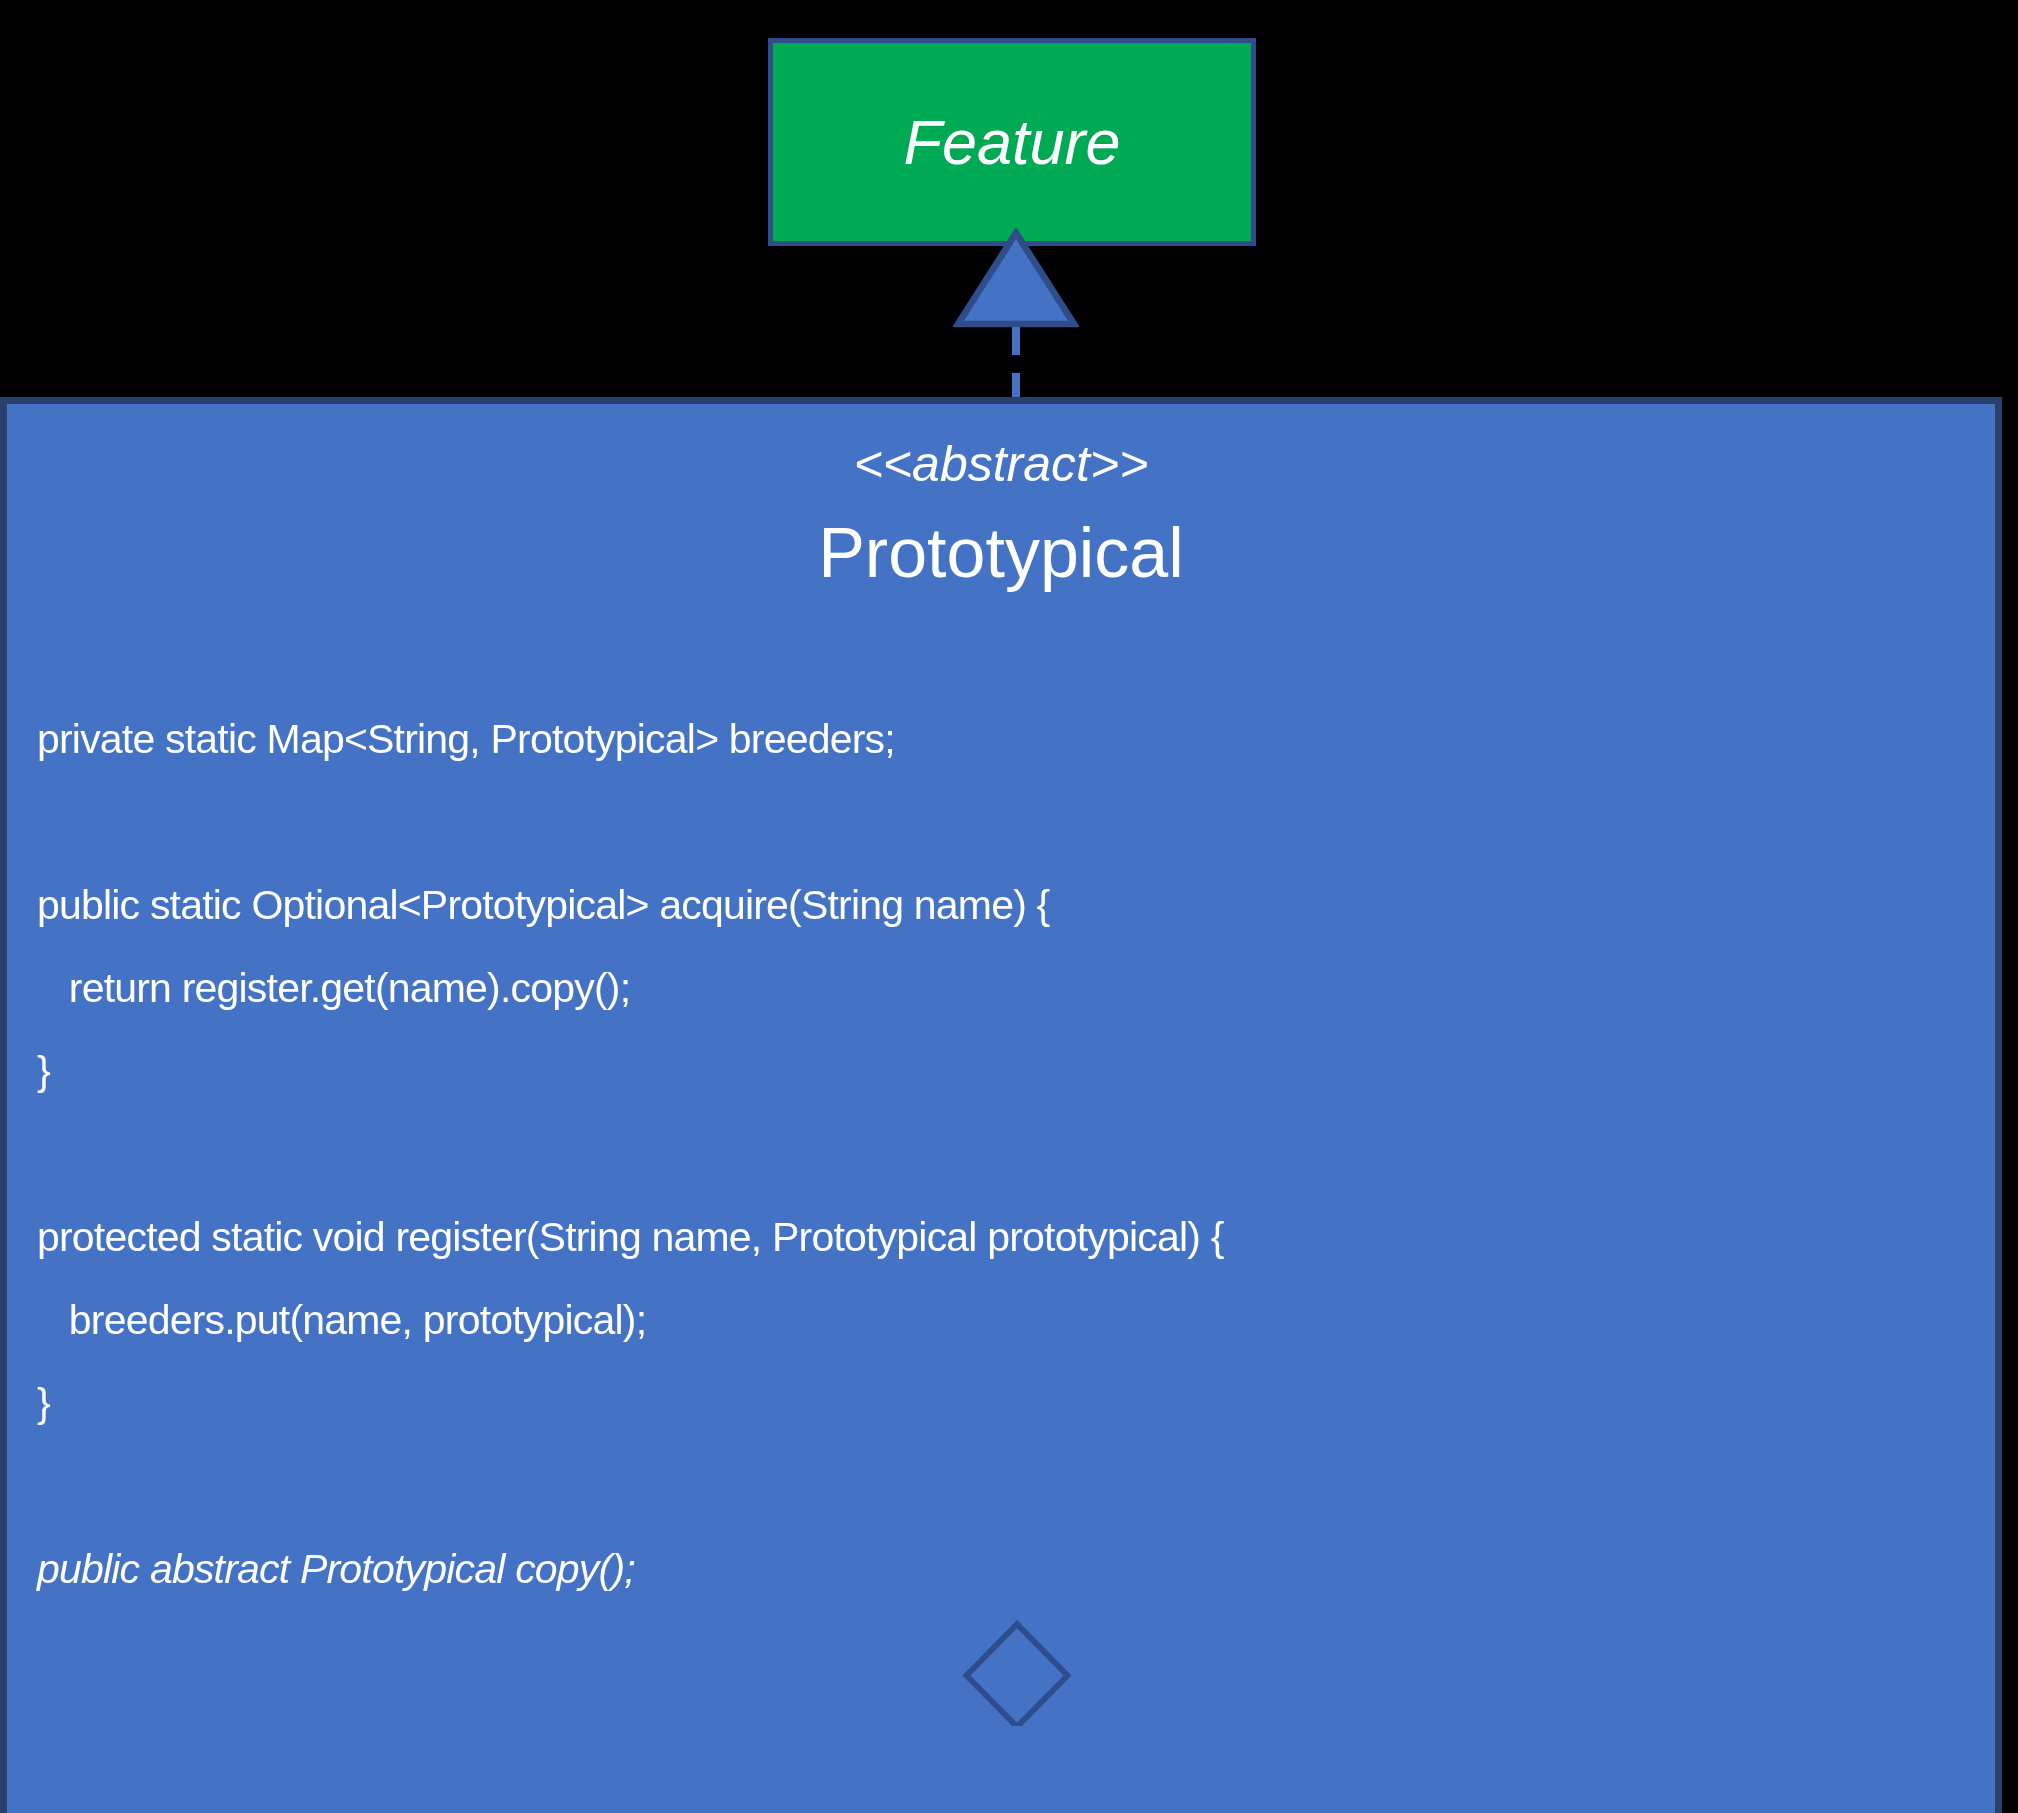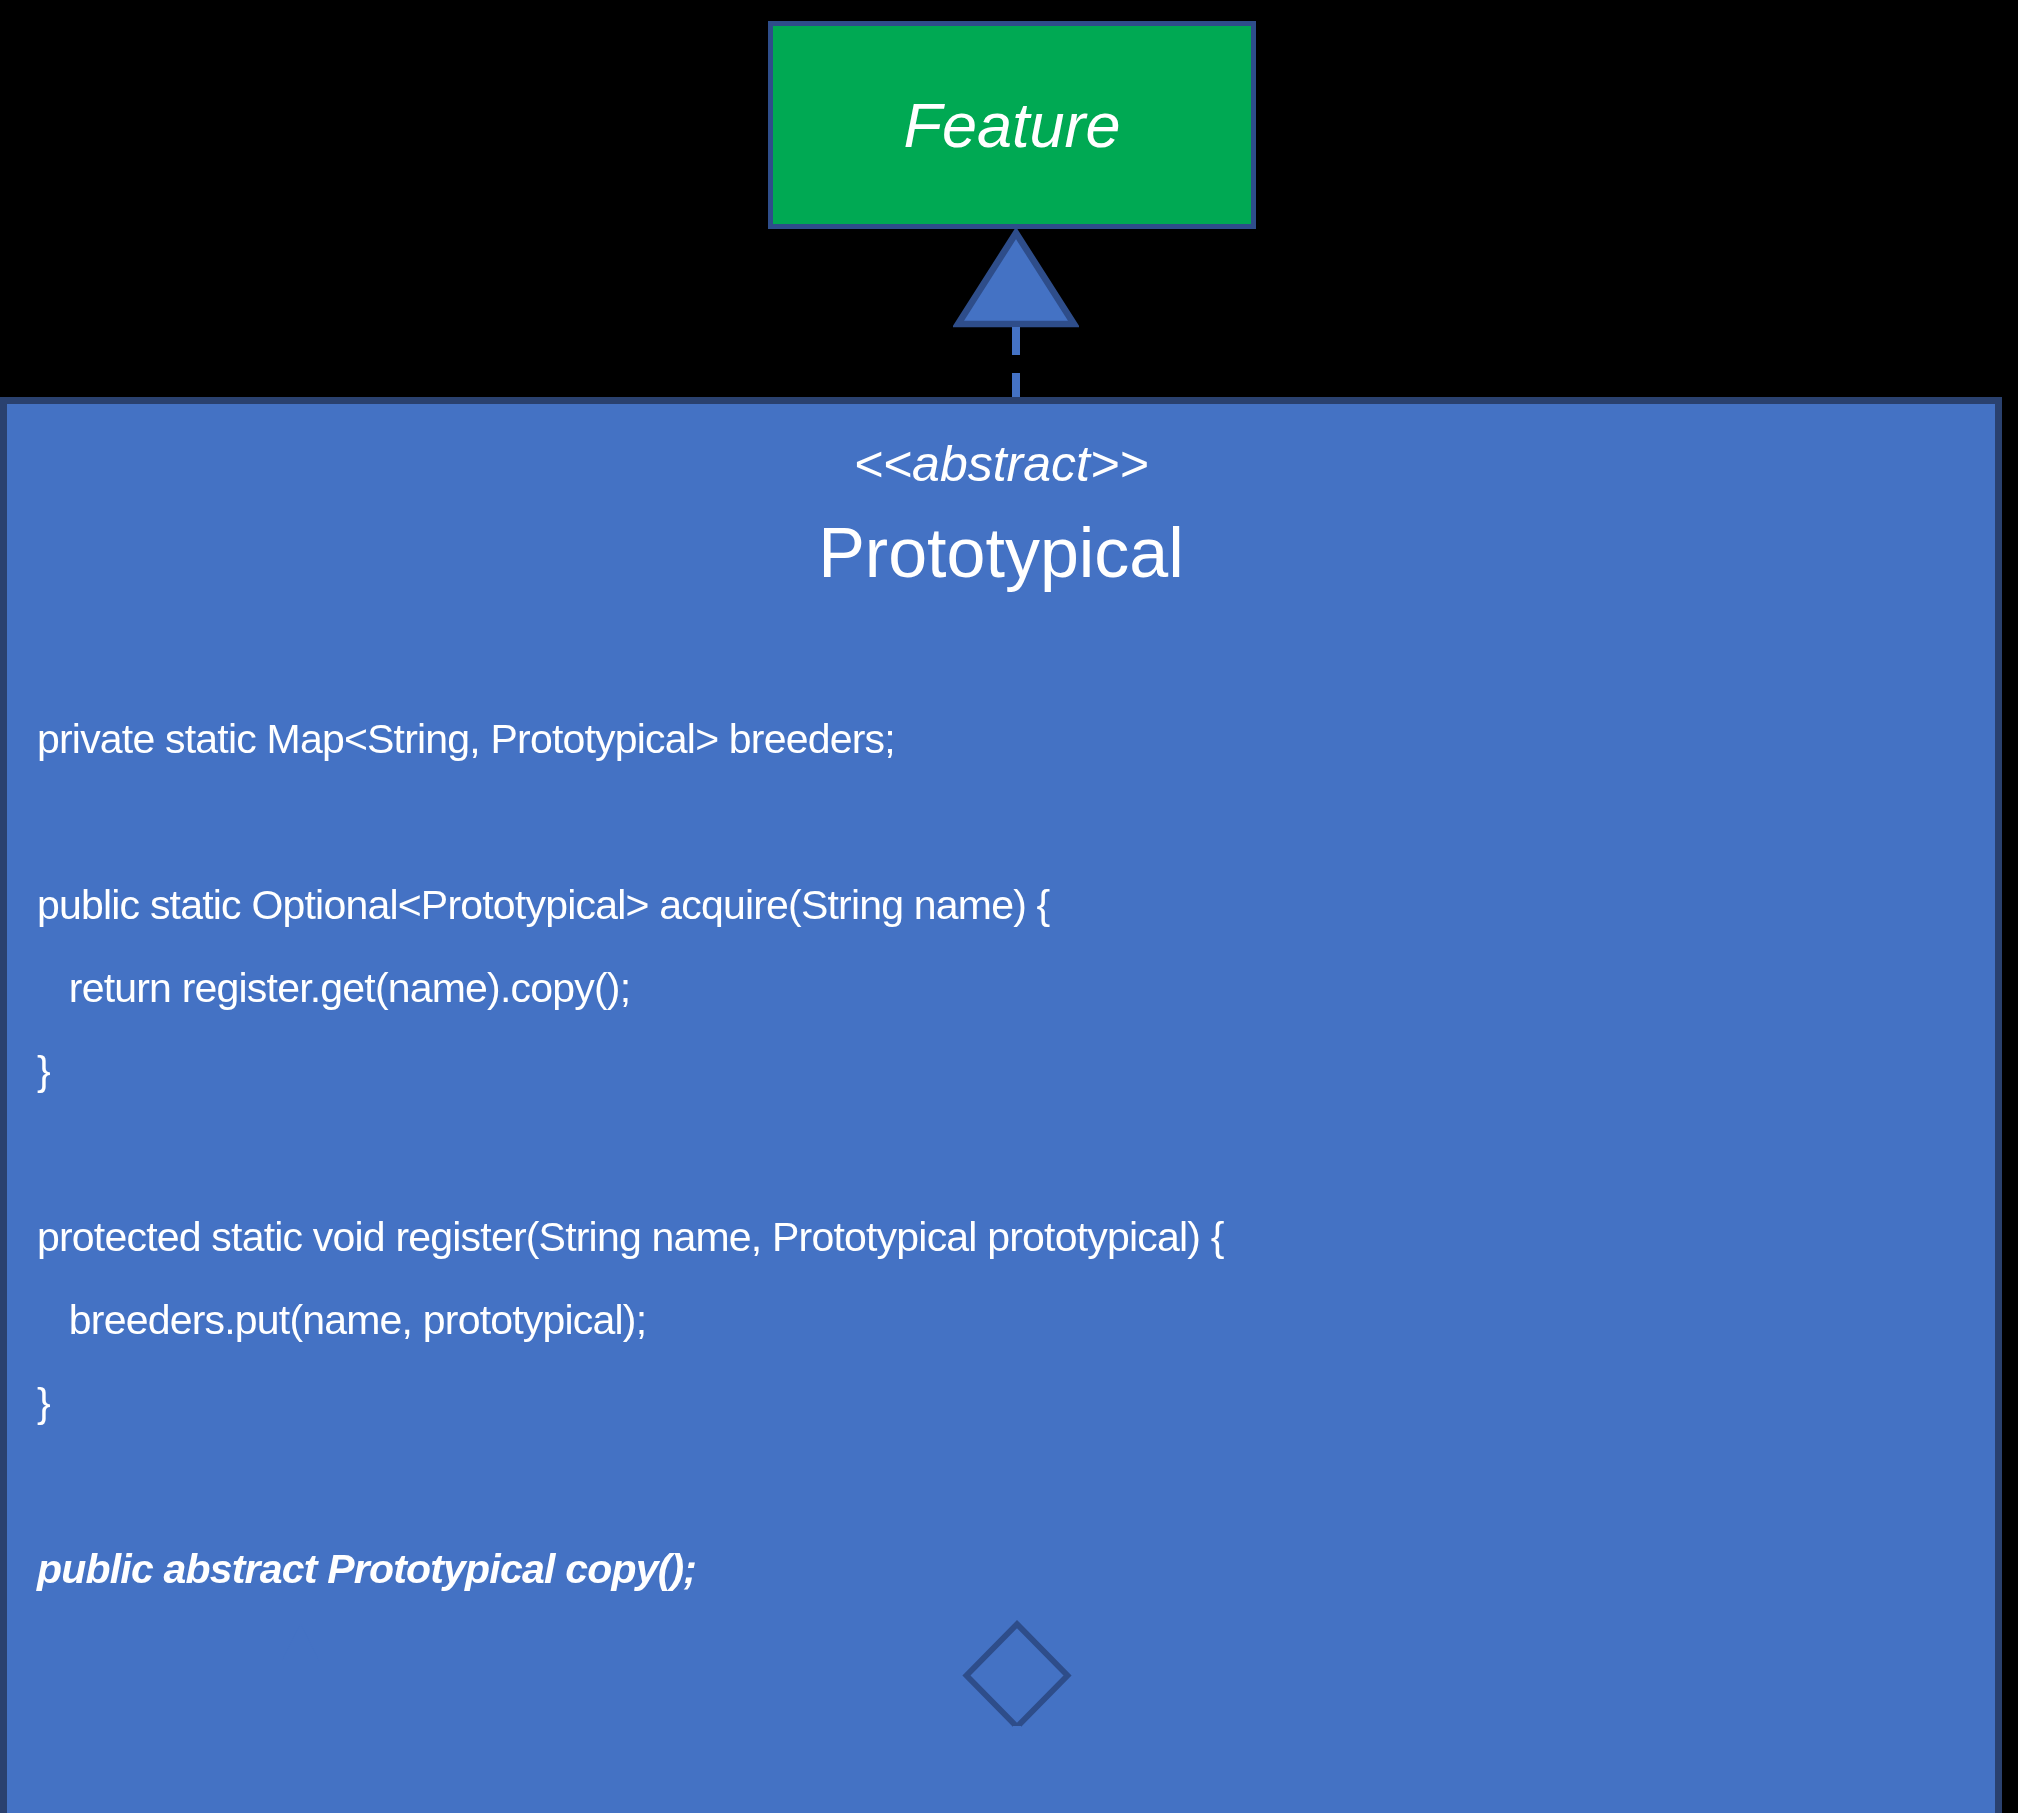--- a/index.html
+++ b/index.html
@@ -13,21 +13,21 @@
     height: 1813px;
     background: #000000;
     font-family: "Liberation Sans", sans-serif;
     overflow: hidden;
   }
 
   
   .feature-box {
     position: absolute;
     left: 768px;
-    top: 21px;
+    top: 38px;
     width: 488px;
     height: 208px;
     box-sizing: border-box;
     background: #00A953;
     border: 5px solid #2E4D8A;
     display: flex;
     flex-direction: column;
     align-items: center;
     justify-content: center;
     color: #ffffff;
@@ -102,21 +102,20 @@
   .code-line {
     height: 83px;
     display: flex;
     align-items: center;
     font-size: 41px;
     letter-spacing: -0.8px;
     white-space: pre;
   }
   .code-line.line-italic {
     font-style: italic;
-    font-weight: bold;
   }
 
   
   .aggregation-diamond {
     position: absolute;
     left: 962px;
     top: 1620px;
     width: 110px;
     height: 111px;
   }

